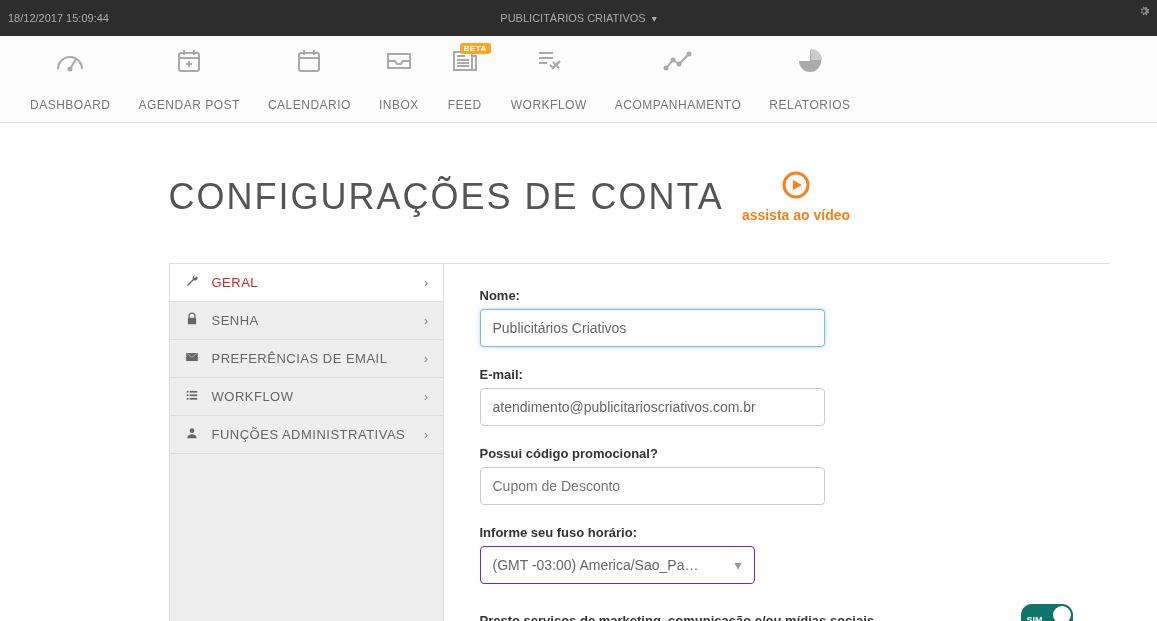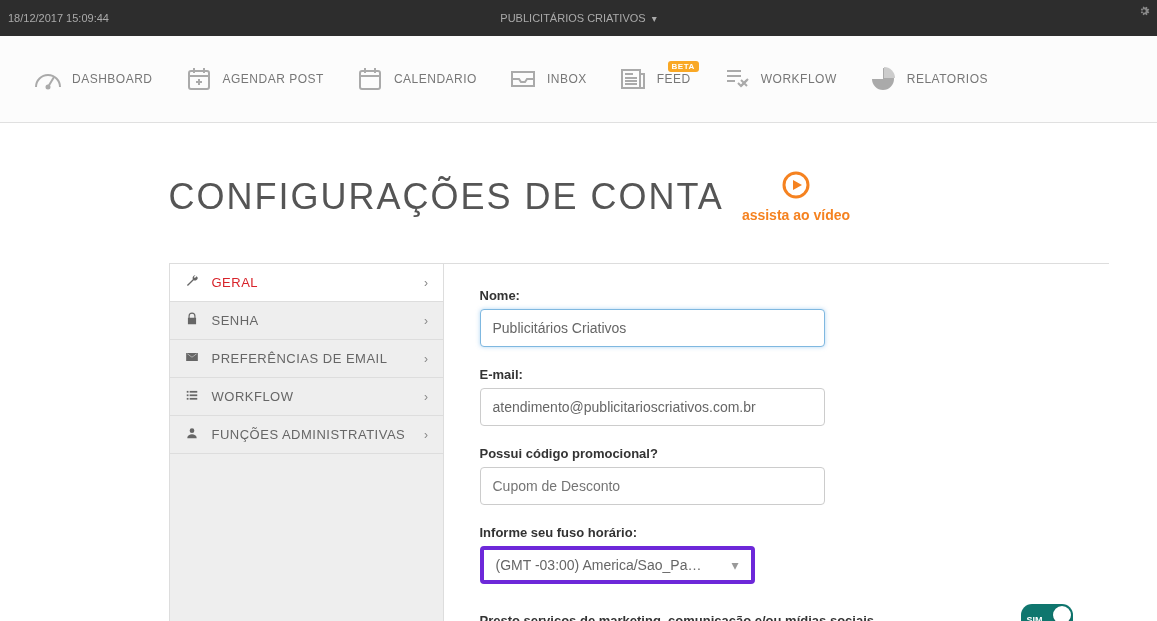--- a/index.html
+++ b/index.html
@@ -13,21 +13,21 @@
     .topbar .gear { position: absolute; right: 6px; top: 4px; color: #888; }
     
     
     .navbar { background: #fcfcfc; border-bottom: 1px solid #e0e0e0; height: 87px; display: flex; align-items: center; padding: 0 20px 0 22px; gap: 18px; }
     .logo { display: flex; align-items: flex-end; gap: 4px; margin-right: 8px; }
     .logo-text { font-family: 'Trebuchet MS', sans-serif; font-size: 32px; color: #555; letter-spacing: -1px; }
     .logo-text .m { color: #d8232a; font-weight: normal; }
     .logo-text .labs { color: #555; }
     .logo-flask { width: 44px; height: 56px; }
     .nav-items { display: flex; gap: 28px; flex: 1; justify-content: flex-start; margin-left: 8px; }
-    .nav-item { display: flex; align-items: center; gap: 6px; cursor: pointer; color: #999; font-size: 11px; letter-spacing: 0.5px; position: relative; }
+    .nav-item { display: flex; flex-direction: column; align-items: center; gap: 23px; cursor: pointer; color: #999; font-size: 11px; letter-spacing: 0.5px; position: relative; }
     .nav-item .ico { height: 28px; width: 36px; display: flex; align-items: center; justify-content: center; font-size: 24px; color: #aaa; }
     .nav-item .lbl { font-family: 'Trebuchet MS', sans-serif; color: #777; font-size: 12px; }
     .nav-item .beta { position: absolute; top: -4px; right: -8px; background: #f9a825; color: #fff; font-size: 8px; padding: 1px 4px; border-radius: 3px; font-weight: bold; }
     
     
     .page-wrap { max-width: 1060px; margin: 0 auto; padding: 48px 0 0 0; }
     .page-title-row { display: flex; align-items: center; gap: 18px; margin-bottom: 40px; padding-left: 120px; }
     .page-title { font-family: 'Trebuchet MS', sans-serif; font-size: 36px; color: #555; letter-spacing: 2px; font-weight: normal; }
     .video-link { display: flex; align-items: center; gap: 8px; color: #f58220; font-size: 14px; font-weight: bold; text-decoration: none; cursor: pointer; flex-direction: column; }
     .video-link .play-circle { width: 28px; height: 28px; }
@@ -39,21 +39,21 @@
     .side-item.active { background: #fff; color: #d8232a; }
     .side-item.active .si-ico { color: #666; }
     .side-item .si-ico { width: 16px; text-align: center; color: #666; }
     .side-item .si-chev { position: absolute; right: 14px; color: #888; font-size: 12px; }
     
     .content { flex: 1; padding: 24px 36px; border-top: 1px solid #ddd; }
     .form-group { margin-bottom: 20px; }
     .form-group label { display: block; font-weight: bold; font-size: 13px; color: #333; margin-bottom: 6px; }
     .form-control { width: 345px; height: 38px; border: 1px solid #ccc; border-radius: 4px; padding: 0 12px; font-size: 14px; color: #666; }
     .form-control.focused { border: 1px solid #7fb8e0; box-shadow: 0 0 4px rgba(102,175,233,.5); }
-    .form-select { width: 275px; height: 38px; border: 4px solid #6d28d9; border-radius: 4px; padding: 0 12px; font-size: 14px; color: #666; background: #fff; display: flex; align-items: center; justify-content: space-between; cursor: pointer; }
+    .form-select { width: 275px; height: 38px; border: 1px solid #6d28d9; border-radius: 4px; padding: 0 12px; font-size: 14px; color: #666; background: #fff; display: flex; align-items: center; justify-content: space-between; cursor: pointer; }
     
     .toggle-row { display: flex; align-items: center; justify-content: space-between; margin-top: 16px; text-align: right; }
     .toggle-row .statement { font-weight: bold; font-size: 13px; color: #333; }
     .toggle { width: 52px; height: 22px; background: #0f766e; border-radius: 11px; position: relative; display: flex; align-items: center; padding: 16px 6px; color: #fff; font-size: 9px; font-weight: bold; cursor: pointer; }
     .toggle .knob { width: 18px; height: 18px; background: #fff; border-radius: 50%; position: absolute; right: 2px; top: 2px; box-shadow: 0 1px 2px rgba(0,0,0,.3); }
   </style>
 </head>
 <body>
 
 <div class="topbar">
@@ -140,20 +140,32 @@
             <line x1="4" y1="10" x2="18" y2="10"></line>
             <line x1="4" y1="15" x2="12" y2="15"></line>
             <path d="M18 14 l6 6 M24 14 l-6 6" stroke="#aaa"></path>
             <path d="M15 17 l3 3 l7 -7" stroke="#aaa"></path>
           </svg>
         </span>
       <span class="lbl">WORKFLOW</span>
     </div>
     <div class="nav-item">
       <span class="ico">
+          <svg width="30" height="22" viewBox="0 0 30 22" fill="none" stroke="#aaa" stroke-width="2">
+            <polyline points="3,18 10,10 16,14 26,4"></polyline>
+            <circle cx="3" cy="18" r="1.5" fill="#aaa"></circle>
+            <circle cx="10" cy="10" r="1.5" fill="#aaa"></circle>
+            <circle cx="16" cy="14" r="1.5" fill="#aaa"></circle>
+            <circle cx="26" cy="4" r="1.5" fill="#aaa"></circle>
+          </svg>
+        </span>
+      <span class="lbl">ACOMPANHAMENTO</span>
+    </div>
+    <div class="nav-item">
+      <span class="ico">
           <svg width="26" height="26" viewBox="0 0 26 26" fill="#aaa">
             <path d="M13 2 A11 11 0 1 1 2 13 h11 z"></path>
             <path d="M14 1 A11 11 0 0 1 25 12 h-11 z" fill="#ccc"></path>
           </svg>
         </span>
       <span class="lbl">RELATORIOS</span>
     </div>
   </div>
 </div>
 

